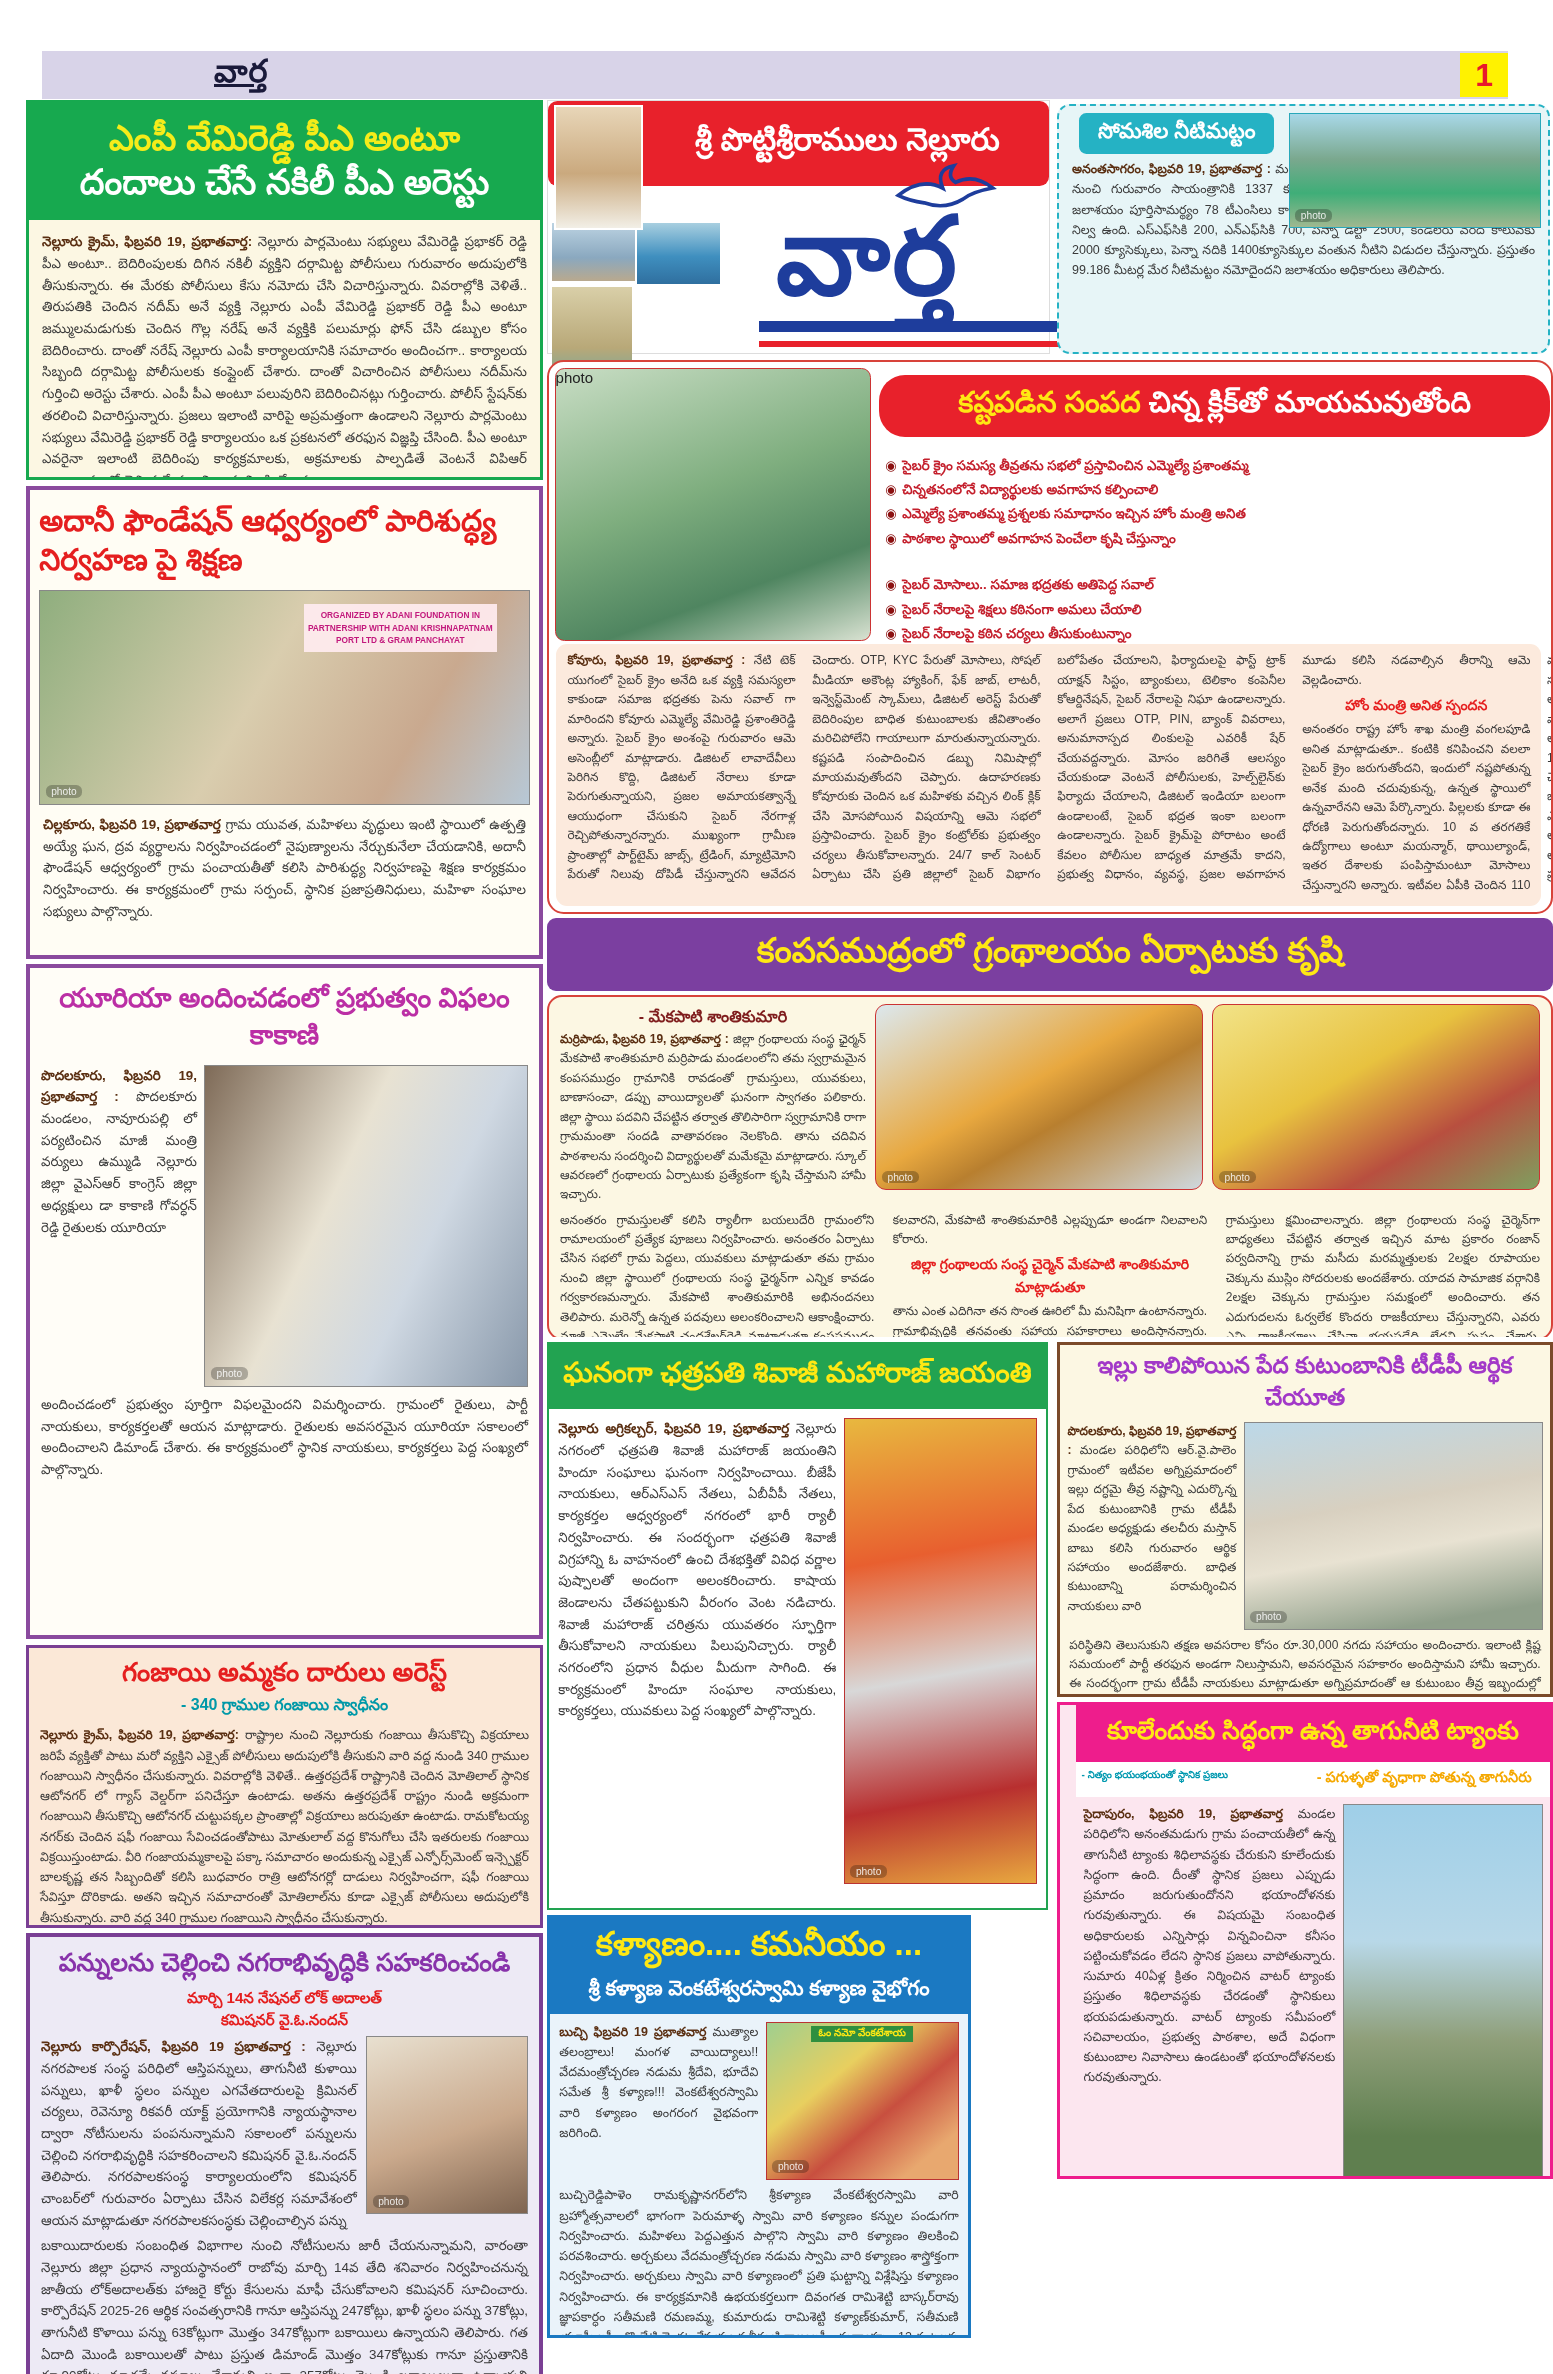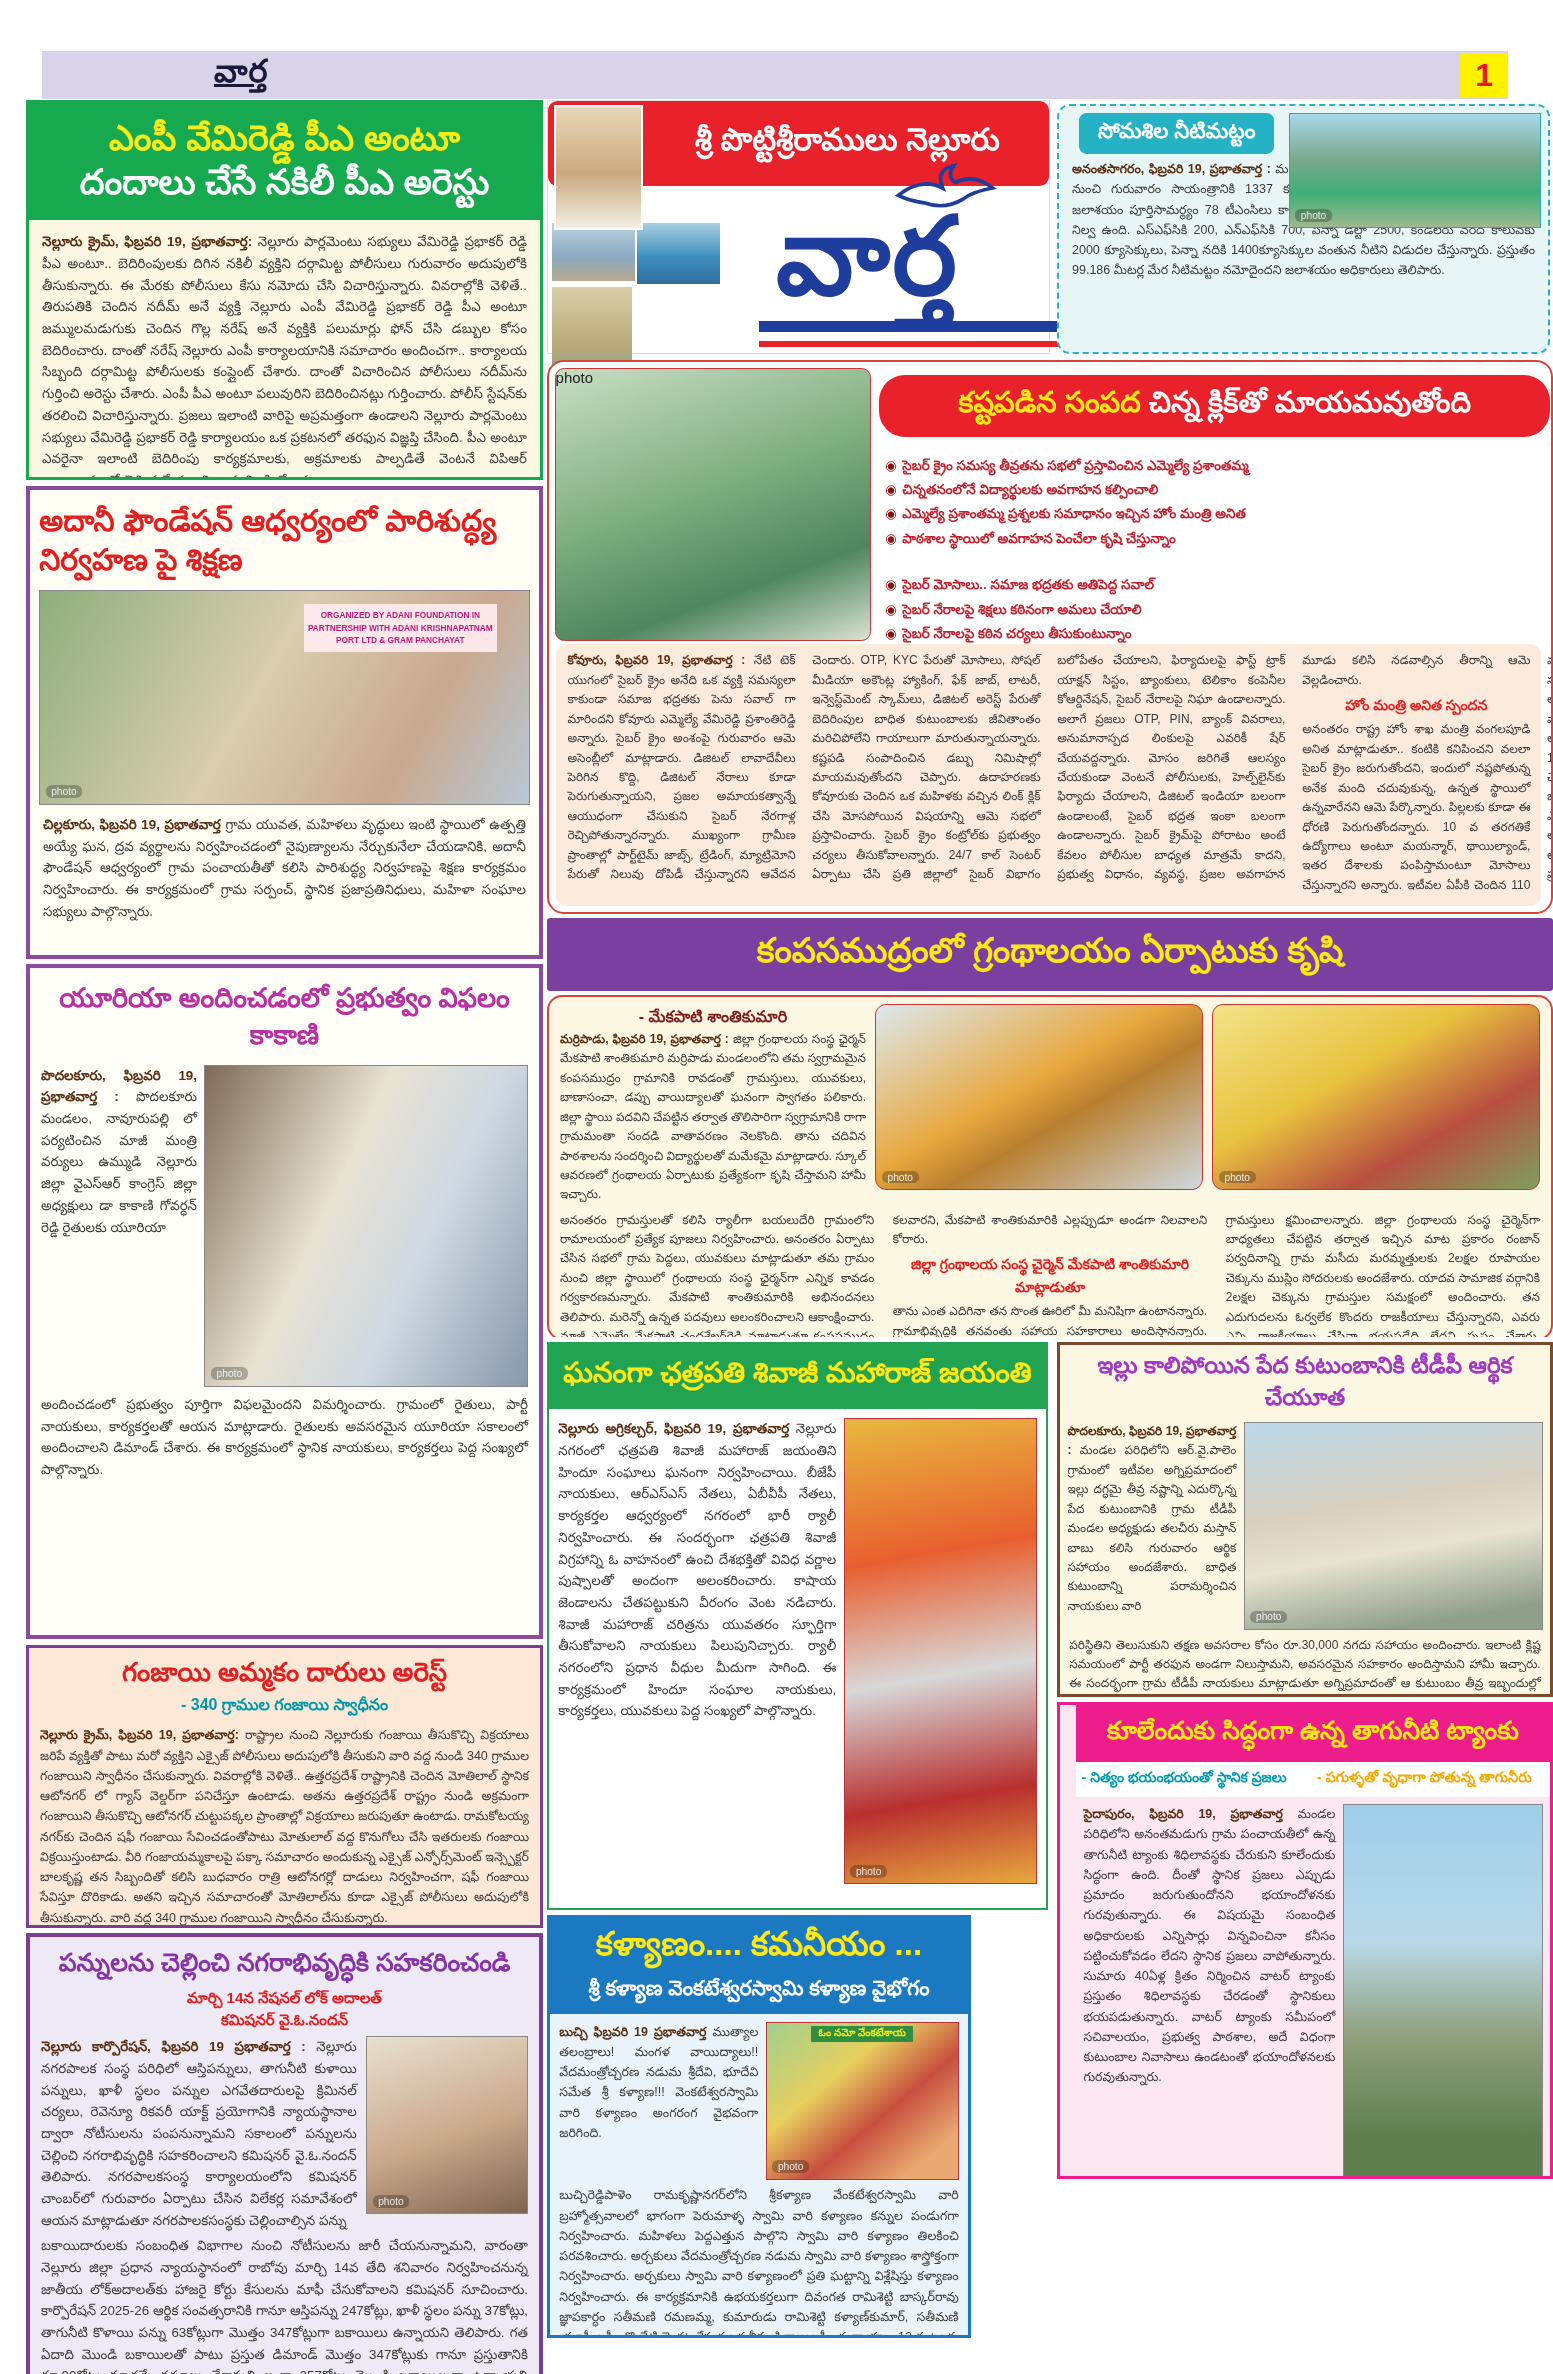--- a/index.html
+++ b/index.html
@@ -72,21 +72,21 @@
   .cy-banner .y{color:#ffe813;font-size:29px;font-weight:bold;}
   .cy-banner .w{color:#fff;font-size:29px;font-weight:bold;}
   .cy-bullets{position:absolute;left:336px;top:89px;width:655px;display:flex;gap:16.7px;flex-direction:column;}
   .cy-bullets ul{list-style:none;margin:0;padding:0;flex:1;}
   .cy-bullets li{color:#c41f2c;font-size:13.4px;font-weight:bold;margin:5.6px 0;line-height:1.4;}
   .cy-bullets li::before{content:"◉";color:#8b1010;margin-right:5.6px;}
   .cy-body{position:absolute;left:7.4px;top:282px;width:985px;height:262px;background:#fceadd;border-radius:11px;padding:7.4px 11px;box-sizing:border-box;column-count:4;column-gap:16.7px;}
   .cy-sub{color:#e51f1f;font-weight:bold;text-align:center;font-size:14px;margin:3.7px 0;}
   
   .a-lib{left:547px;top:918px;width:1006px;height:419px;}
-  .lib-banner{background:#7b3fa0;border-radius:3px;text-align:center;color:#ffe813;font-size:34px;font-weight:bold;padding:13px 3.7px;}
+  .lib-banner{background:#7b3fa0;border-radius:9px;text-align:center;color:#ffe813;font-size:34px;font-weight:bold;padding:13px 3.7px;}
   .lib-box{border:2.8px solid #d8433a;border-radius:15px;background:#fcf7e3;margin-top:3.7px;height:345px;box-sizing:border-box;padding:7.4px 11px;position:relative;overflow:hidden;}
   .lib-byline{color:#7f1d1d;font-weight:bold;font-size:16px;text-align:center;width:306px;}
   .lib-top{display:flex;gap:9.3px;}
   .lib-top .txt{width:306px;flex:none;font-size:12px;}
   .lib-top .photo{flex:1;height:184px;border-radius:11px;border:1.9px solid #c33;}
   .lib-top .ph1{background:linear-gradient(150deg,#dce8ee,#e8a83f 45%,#b87f2f 60%,#cfd8de);}
   .lib-top .ph2{background:linear-gradient(150deg,#f2e388,#e8c23f 40%,#b84f3f 70%,#7f9f5f);}
   .lib-bottom{margin-top:5.6px;column-count:3;column-gap:18.6px;font-size:12px;}
   
   .a-shiv{left:547px;top:1342px;width:501px;height:568px;border:2.8px solid #22a351;background:#fff;}
@@ -108,21 +108,21 @@
   .a-tdp{left:1057px;top:1342px;width:496px;height:355px;border:3.7px solid #7b4a2a;background:#fcf7e3;}
   .tdp-head{color:#a238c8;font-size:23px;font-weight:bold;text-align:center;padding:7.4px 3.7px 3.7px;}
   .tdp-row{display:flex;gap:7.4px;padding:1.9px 7.4px;}
   .tdp-row .txt{width:169px;flex:none;font-size:12px;}
   .tdp-row .photo{flex:1;height:206px;border:1.9px solid #888;background:linear-gradient(170deg,#bcd8e8,#d8d0c0 40%,#e8e2d2 60%,#8f9f8a 90%);}
   .tdp-bd2{padding:3.7px 9.3px;font-size:12px;}
   
   .a-tank{left:1057px;top:1702px;width:496px;height:477px;border:3.7px solid #ee1d8c;background:#fce6ef;padding-left:16px;}
   .tank-banner{background:#ee1d8c;color:#ffe813;font-size:25px;font-weight:bold;text-align:center;padding:11px 3.7px;}
   .tank-subs{display:flex;background:#fff;padding:7.4px 5.6px;gap:7.4px;}
-  .tank-subs .s1{color:#0099b0;font-size:14px;font-weight:bold;flex:1;}
+  .tank-subs .s1{color:#0099b0;font-size:10px;font-weight:bold;flex:1;}
   .tank-subs .s2{color:#f5a800;font-size:14.4px;font-weight:bold;flex:1;}
   .tank-row{display:flex;gap:7.4px;padding:7.4px;}
   .tank-row .txt{width:252px;flex:none;font-size:12.5px;}
   .tank-row .photo{flex:1;height:390px;border:1.9px solid #888;background:linear-gradient(180deg,#9fcfe8 0%,#b8d8e8 35%,#8f9f7a 60%,#5f7f4f 85%);}
   .tank-bd2{padding:0 9.3px;font-size:12.5px;}
 </style>
 </head>
 <body>
 
 <header class="abs topbar">

